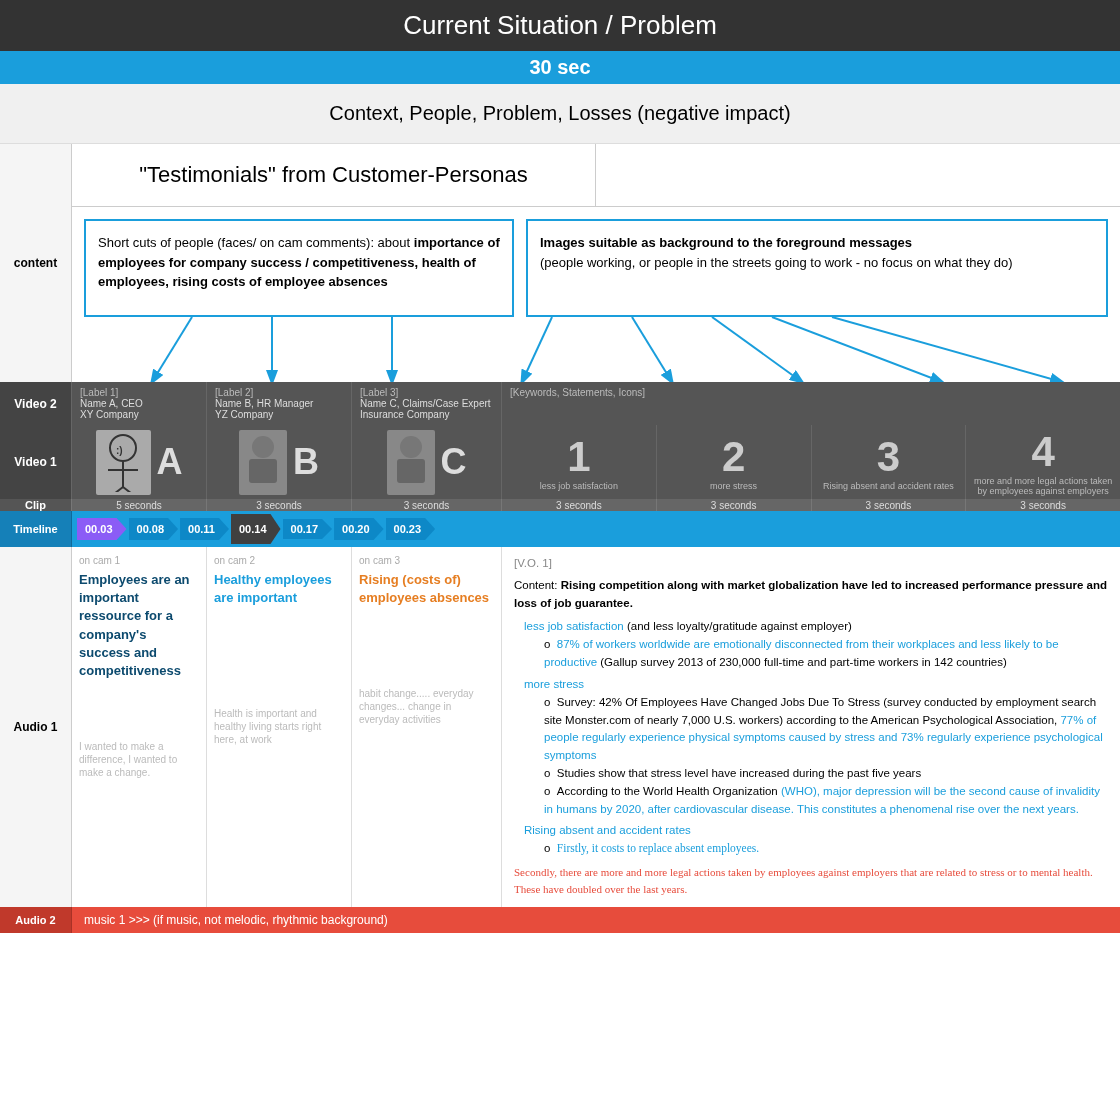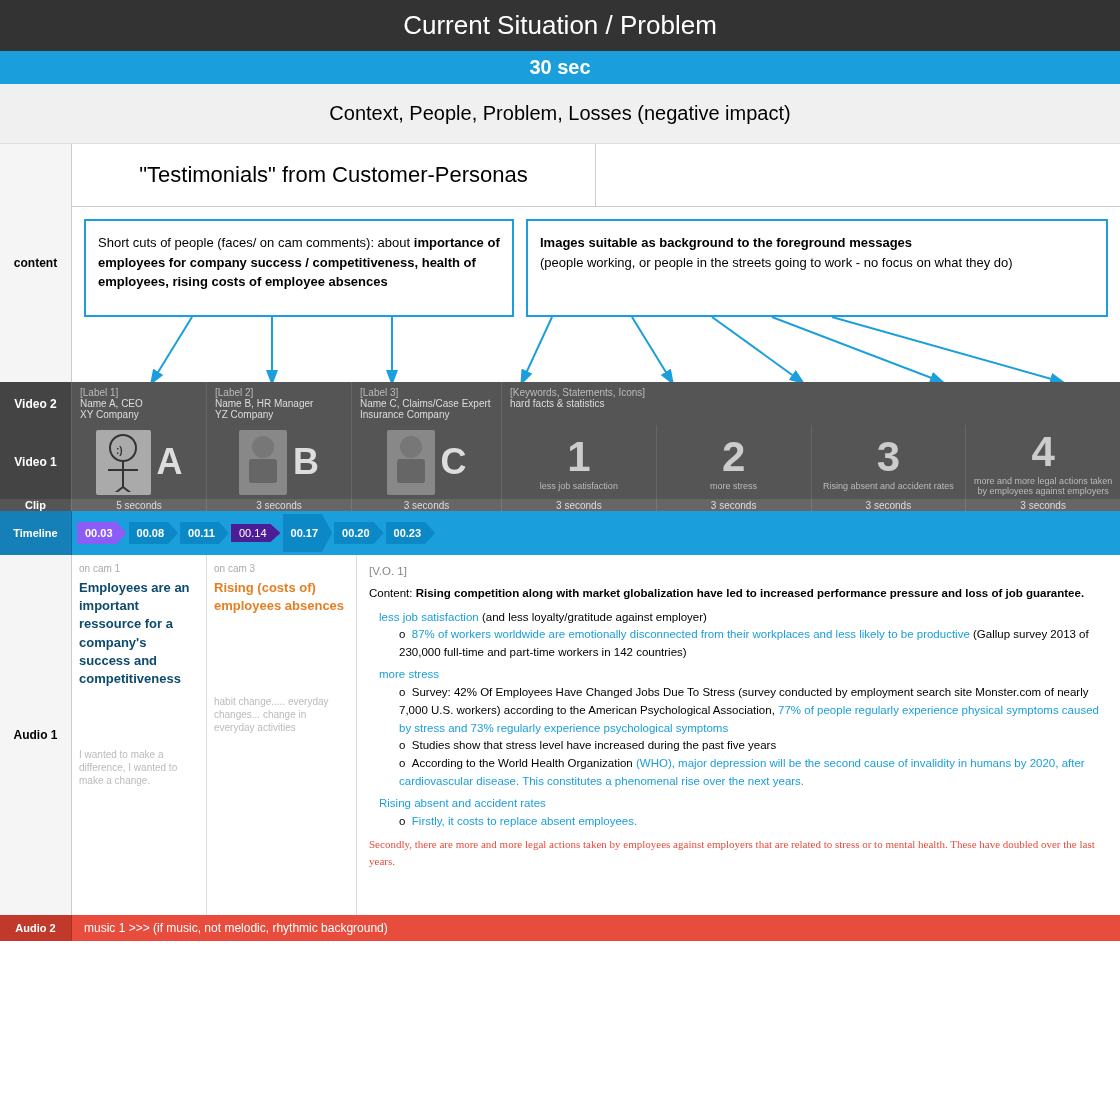--- a/index.html
+++ b/index.html
@@ -98,21 +98,20 @@
           <div>Name B, HR Manager</div>
           <div>YZ Company</div>
         </div>
         <div style="width:150px; border-right:1px solid #666; padding:5px 8px; font-size:10px;">
           <div style="color:#bbb;">[Label 3]</div>
           <div>Name C, Claims/Case Expert</div>
           <div>Insurance Company</div>
         </div>
         <div style="flex:1; padding:5px 8px; font-size:10px;">
           <div style="color:#bbb;">[Keywords, Statements, Icons]</div>
-          <div>hard facts &amp; statistics</div>
         </div>
       </div>
     </div>
 
     <div style="display:flex;">
       <div style="width:72px; background:#444; color:#fff; display:flex; align-items:center; justify-content:center; font-size:12px; font-weight:bold; border-right:1px solid #666; flex-shrink:0;">
         <span>Video 1</span>
       </div>
       <div style="flex:1; background:#555; display:flex; color:#ddd;">
 
@@ -190,39 +189,44 @@
     </div>
 
     <div style="display:flex;">
       <div style="width:72px; background:#1580b8; color:#fff; display:flex; align-items:center; justify-content:center; font-size:11px; font-weight:bold; border-right:1px solid #0f6a99; flex-shrink:0;">
         <span>Timeline</span>
       </div>
       <div style="flex:1; background:#1a9edc; display:flex; align-items:center; padding:3px 5px; gap:2px; overflow:hidden;">
         <div style="background:#8b5cf6; color:#fff; font-size:11px; font-weight:bold; padding:3px 14px 3px 8px; clip-path:polygon(0 0, calc(100% - 10px) 0, 100% 50%, calc(100% - 10px) 100%, 0 100%); height:22px; display:flex; align-items:center;">00.03</div>
         <div style="background:#0d88c7; color:#fff; font-size:11px; font-weight:bold; padding:3px 14px 3px 8px; clip-path:polygon(0 0, calc(100% - 10px) 0, 100% 50%, calc(100% - 10px) 100%, 0 100%); height:22px; display:flex; align-items:center;">00.08</div>
         <div style="background:#0d88c7; color:#fff; font-size:11px; font-weight:bold; padding:3px 14px 3px 8px; clip-path:polygon(0 0, calc(100% - 10px) 0, 100% 50%, calc(100% - 10px) 100%, 0 100%); height:22px; display:flex; align-items:center;">00.11</div>
-        <div style="background:#4c1d95; color:#fff; font-size:11px; font-weight:normal; padding:3px 14px 3px 8px; clip-path:polygon(0 0, calc(100% - 10px) 0, 100% 50%, calc(100% - 10px) 100%, 0 100%); height:18px; display:flex; align-items:center;">00.14</div>
-        <div style="background:#0d88c7; color:#fff; font-size:11px; font-weight:bold; padding:3px 14px 3px 8px; clip-path:polygon(0 0, calc(100% - 10px) 0, 100% 50%, calc(100% - 10px) 100%, 0 100%); height:38px; display:flex; align-items:center;">00.17</div>
+        <div style="background:#404040; color:#fff; font-size:11px; font-weight:bold; padding:3px 14px 3px 8px; clip-path:polygon(0 0, calc(100% - 10px) 0, 100% 50%, calc(100% - 10px) 100%, 0 100%); height:30px; display:flex; align-items:center;">00.14</div>
+        <div style="background:#0d88c7; color:#fff; font-size:11px; font-weight:bold; padding:3px 14px 3px 8px; clip-path:polygon(0 0, calc(100% - 10px) 0, 100% 50%, calc(100% - 10px) 100%, 0 100%); height:20px; display:flex; align-items:center;">00.17</div>
         <div style="background:#0d88c7; color:#fff; font-size:11px; font-weight:bold; padding:3px 14px 3px 8px; clip-path:polygon(0 0, calc(100% - 10px) 0, 100% 50%, calc(100% - 10px) 100%, 0 100%); height:22px; display:flex; align-items:center;">00.20</div>
         <div style="background:#0d88c7; color:#fff; font-size:11px; font-weight:bold; padding:3px 14px 3px 8px; clip-path:polygon(0 0, calc(100% - 10px) 0, 100% 50%, calc(100% - 10px) 100%, 0 100%); height:22px; display:flex; align-items:center;">00.23</div>
       </div>
     </div>
 
     <div style="display:flex; flex:1; min-height:360px;">
       <div style="width:72px; background:#f5f5f5; border-right:1px solid #ccc; display:flex; align-items:center; justify-content:center; font-size:12px; font-weight:bold; writing-mode:horizontal-tb;">
         <span>Audio 1</span>
       </div>
       <div style="flex:1; display:flex;">
 
         <div style="width:135px; border-right:1px solid #ddd; padding:8px 7px; font-size:11px;">
           <div style="font-size:10px; color:#aaa; margin-bottom:5px;">on cam 1</div>
           <div style="color:#0c4a6e; font-size:13px; font-weight:bold; line-height:1.4; margin-bottom:6px;">Employees are an important ressource for a company's success and competitiveness</div>
           <div style="color:#bbb; font-size:10px; margin-top:60px; line-height:1.3;">I wanted to make a difference, I wanted to make a change.</div>
         </div>
 
+        <div style="width:145px; border-right:1px solid #ddd; padding:8px 7px; font-size:11px;">
+          <div style="font-size:10px; color:#aaa; margin-bottom:5px;">on cam 2</div>
+          <div style="color:#1a9edc; font-size:13px; font-weight:bold; line-height:1.4; margin-bottom:6px;">Healthy employees are important</div>
+          <div style="color:#bbb; font-size:10px; margin-top:100px; line-height:1.3;">Health is important and healthy living starts right here, at work</div>
+        </div>
 
         <div style="width:150px; border-right:1px solid #ddd; padding:8px 7px; font-size:11px;">
           <div style="font-size:10px; color:#aaa; margin-bottom:5px;">on cam 3</div>
           <div style="color:#e67e22; font-size:13px; font-weight:bold; line-height:1.4; margin-bottom:6px;">Rising (costs of) employees absences</div>
           <div style="color:#bbb; font-size:10px; margin-top:80px; line-height:1.3;">habit change..... everyday changes... change in everyday activities</div>
         </div>
 
         <div style="flex:1; padding:8px 12px; font-size:11.5px; line-height:1.55; overflow:hidden;">
           <div style="color:#888; margin-bottom:4px;">[V.O. 1]</div>
           <div style="margin-bottom:6px;">
@@ -239,21 +243,21 @@
               <span style="color:#1a9edc;">more stress</span>
               <ul style="list-style:none; padding-left:20px;">
                 <li>o &nbsp;Survey: 42% Of Employees Have Changed Jobs Due To Stress (survey conducted by employment search site Monster.com of nearly 7,000 U.S. workers) according to the American Psychological Association, <span style="color:#1a9edc;">77% of people regularly experience physical symptoms caused by stress and 73% regularly experience psychological symptoms</span></li>
                 <li>o &nbsp;Studies show that stress level have increased during the past five years</li>
                 <li>o &nbsp;According to the World Health Organization <span style="color:#1a9edc;">(WHO), major depression will be the second cause of invalidity in humans by 2020, after cardiovascular disease. This constitutes a phenomenal rise over the next years.</span></li>
               </ul>
             </li>
             <li style="margin-bottom:4px;">
               <span style="color:#1a9edc;">Rising absent and accident rates</span>
               <ul style="list-style:none; padding-left:20px;">
-                <li>o &nbsp;<span style="color:#1a9edc;">Firstly, it costs to replace absent employees.</span></li>
+                <li>o &nbsp;<span style="color:#1a9edc;font-family:Liberation Serif, serif;">Firstly, it costs to replace absent employees.</span></li>
               </ul>
             </li>
           </ul>
           <div style="margin-top:6px; font-size:11px; color:#e74c3c;font-family:Liberation Serif, serif;">Secondly, there are more and more legal actions taken by employees against employers that are related to stress or to mental health. These have doubled over the last years.</div>
         </div>
       </div>
     </div>
 
     <div style="display:flex;">
       <div style="width:72px; background:#c0392b; color:#fff; display:flex; align-items:center; justify-content:center; font-size:11px; font-weight:bold; border-right:1px solid #a93226; flex-shrink:0;">

